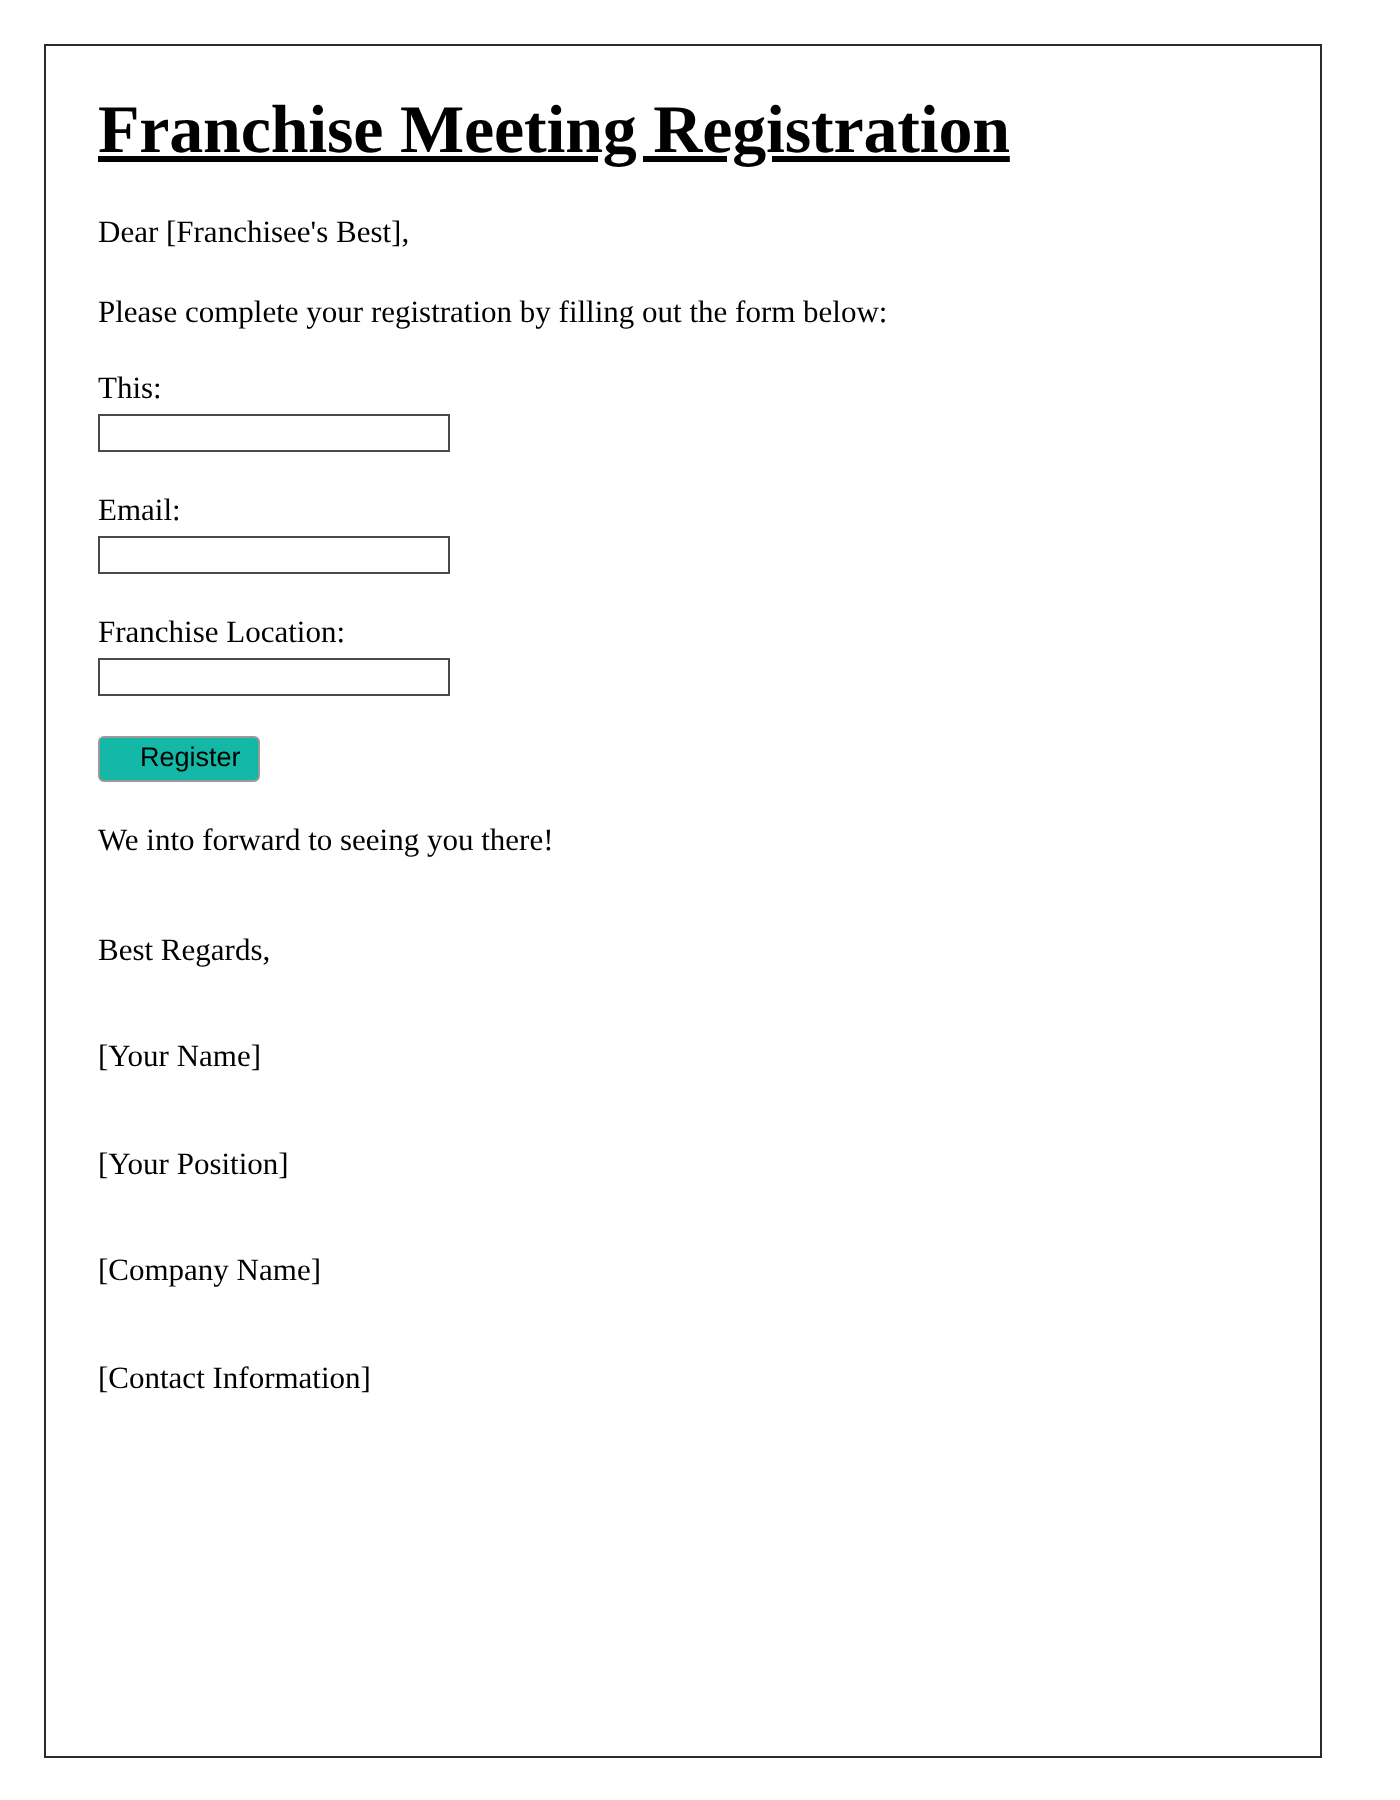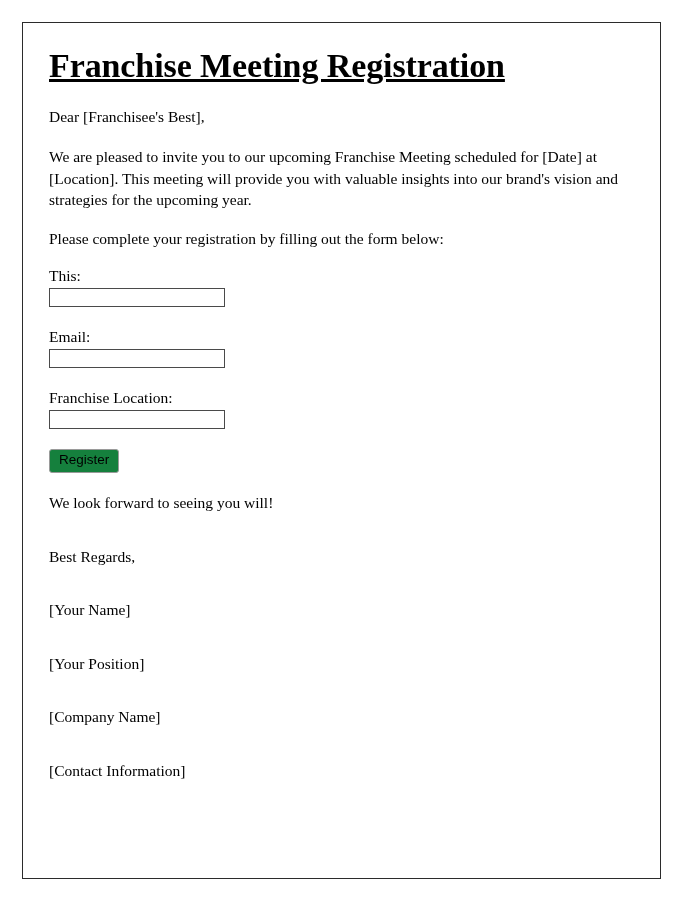--- a/index.html
+++ b/index.html
@@ -72,24 +72,24 @@
     padding: 1px 3px;
     margin: 0;
     border-radius: 0;
     outline: none;
     color: #000000;
   }
   .register-button {
     font-family: "Liberation Sans", "DejaVu Sans", sans-serif;
     font-size: 13.5px;
     color: #000000;
-    background: #15803d;
+    background: #14b8a6;
     border: 1px solid #9a9a9a;
     border-radius: 3px;
-    padding: 2px 9px 3px 9px;
+    padding: 2px 9px 3px 20px;
     line-height: 1.2;
     cursor: pointer;
     margin: 0 0 19px 0;
     display: inline-block;
   }
   .closing-line {
     font-size: 15.5px;
     line-height: 1.38;
     margin: 0 0 17px 0;
   }
@@ -107,21 +107,20 @@
 </head>
 <body>
 
 <div class="page-sheet">
   <div class="page-inner">
 
     <h1 class="doc-title">Franchise Meeting Registration</h1>
 
     <p class="body-text greeting">Dear [Franchisee's Best],</p>
 
-    <p class="body-text">We are pleased to invite you to our upcoming Franchise Meeting scheduled for [Date] at [Location]. This meeting will provide you with valuable insights into our brand's vision and strategies for the upcoming year.</p>
 
     <p class="body-text">Please complete your registration by filling out the form below:</p>
 
     <div class="form-area">
 
       <div class="field-group">
         <label class="field-label">This:</label>
         <input class="text-input" type="text" value="" style="">
       </div>
 
@@ -132,21 +131,21 @@
 
       <div class="field-group">
         <label class="field-label">Franchise Location:</label>
         <input class="text-input" type="text" value="" style="">
       </div>
 
       <button class="register-button">Register</button>
 
     </div>
 
-    <p class="closing-line">We look forward to seeing you will!</p>
+    <p class="closing-line">We into forward to seeing you there!</p>
 
     <div class="signature-block">
       <span class="signature-line">Best Regards,</span>
       <span class="signature-line">[Your Name]</span>
       <span class="signature-line">[Your Position]</span>
       <span class="signature-line">[Company Name]</span>
       <span class="signature-line">[Contact Information]</span>
     </div>
 
   </div>

